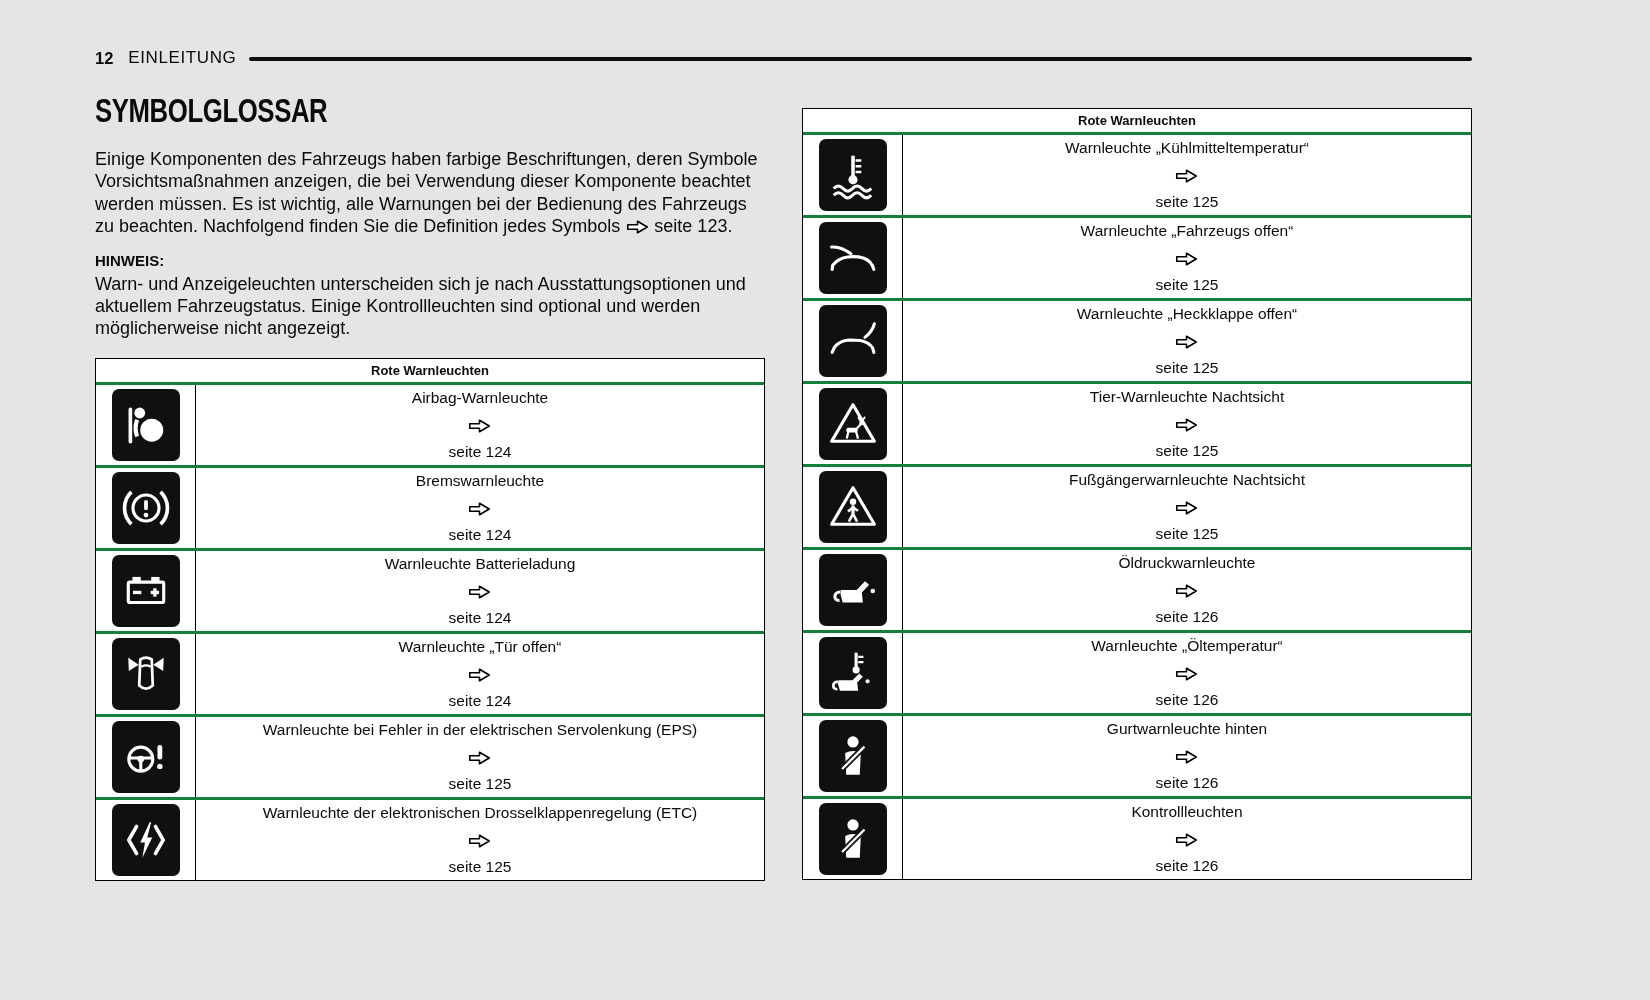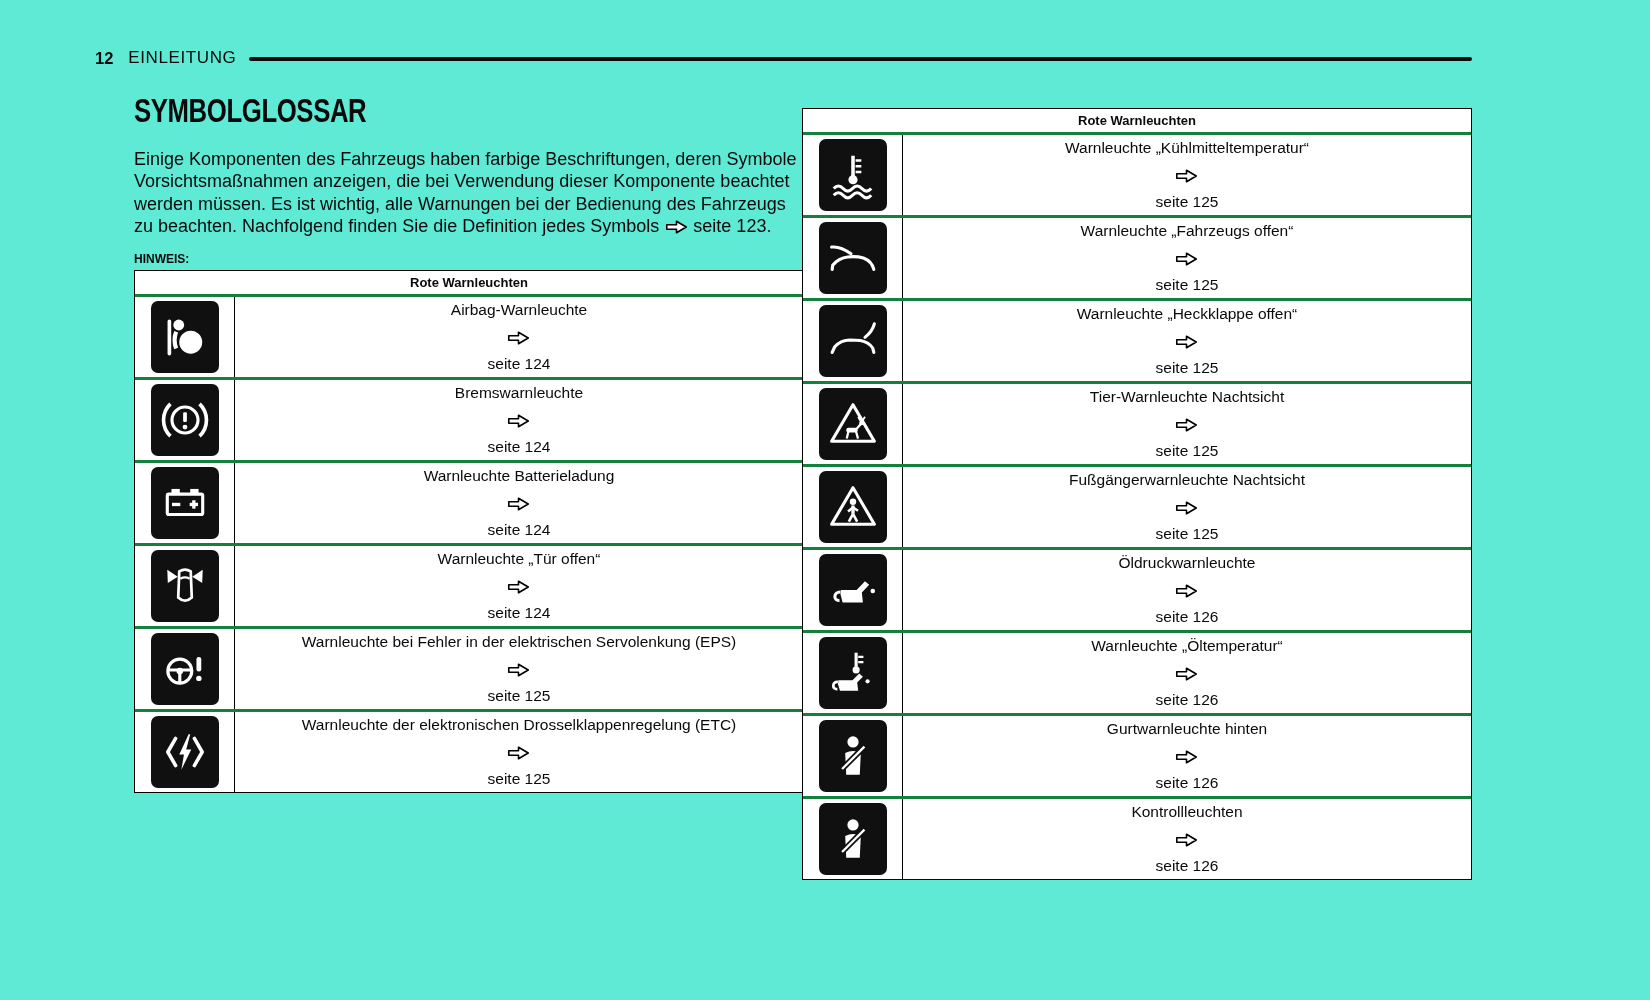--- a/index.html
+++ b/index.html
@@ -2,43 +2,43 @@
 <html><head>
 <meta charset="utf-8">
 <style>
   * { box-sizing: border-box; margin: 0; padding: 0; }
   html, body {
     width: 1650px; height: 1000px;
     background: #ffffff;
     color: #0a0a0a;
     font-family: "Liberation Sans", sans-serif;
   }
-  .page { position: relative; width: 1650px; height: 1000px; overflow: hidden; background: #5eead4; }
+  .page { position: relative; width: 1650px; height: 1000px; overflow: hidden; background: #e5e5e5; }
 
   
   .page-header {
     position: absolute; left: 95px; top: 48px; right: 178px;
     display: flex; align-items: center;
   }
   .page-num { font-weight: bold; font-size: 16.5px; }
   .section-label { font-size: 17px; letter-spacing: 0.6px; margin-left: 15px; }
   .header-rule { flex: 1; height: 4px; background: #0d0d0d; border-radius: 2px; margin-left: 13px; margin-top: 2px; }
 
   
-  .col-left  { position: absolute; left: 95px;  top: 92px;  width: 670px; margin-left: 39px; }
+  .col-left  { position: absolute; left: 95px;  top: 92px;  width: 670px; }
   .col-right { position: absolute; left: 802px; top: 108px; width: 670px; }
 
   h1.title {
     font-size: 33px; font-weight: bold; white-space: nowrap;
     transform: scaleX(0.78); transform-origin: left center;
     margin-bottom: 18px; letter-spacing: -0.5px;
   }
   .body-text { font-size: 18px; line-height: 22.4px; }
   .intro { margin-bottom: 14px; }
-  .note-label { font-weight: bold; font-size: 12px; margin-bottom: 4px; margin-top: 2px; }
+  .note-label { font-weight: bold; font-size: 15px; margin-bottom: 4px; margin-top: 2px; }
   .note-text { margin-bottom: 18px; }
 
   .inline-arrow { display: inline-block; vertical-align: -3px; margin: 0 5px 0 6px; }
   .inline-arrow svg { display: block; }
 
   
   .warn-table { border: 1.5px solid #000; background: #fff; }
   .t-head {
     height: 23px; display: flex; align-items: center; justify-content: center;
     font-weight: bold; font-size: 13px;
@@ -73,20 +73,21 @@
   </header>
 
   <div class="col-left">
     <h1 class="title">SYMBOLGLOSSAR</h1>
 
     <p class="body-text intro"><span>Einige Komponenten des Fahrzeugs haben farbige Beschriftungen, deren Symbole Vorsichtsmaßnahmen anzeigen, die bei Verwendung dieser Komponente beachtet werden müssen. Es ist wichtig, alle Warnungen bei der Bedienung des Fahrzeugs zu beachten. Nachfolgend finden Sie die Definition jedes Symbols</span><span class="inline-arrow" id="intro-arrow"><svg width="23" height="16" viewBox="0 0 26 18">
             <path d="M2 6.5 H13 V2.5 L24 9 L13 15.5 V11.5 H2 Z" fill="#fff" stroke="#000" stroke-width="1.8" stroke-linejoin="round"></path>
           </svg></span><span>seite 123.</span></p>
 
     <p class="note-label">HINWEIS:</p>
+    <p class="body-text note-text">Warn- und Anzeigeleuchten unterscheiden sich je nach Ausstattungsoptionen und aktuellem Fahrzeugstatus. Einige Kontrollleuchten sind optional und werden möglicherweise nicht angezeigt.</p>
 
     <div class="warn-table">
         <div class="t-head">Rote Warnleuchten</div>
         <div class="t-row">
           <div class="icon-cell">
             <span class="tile">
               <svg width="50" height="50" viewBox="0 0 48 48">
                 <path d="M9 9 V40" stroke="#fff" stroke-width="3.5" stroke-linecap="round" fill="none"></path>
                 <circle cx="18" cy="12.5" r="5.2" fill="#fff"></circle>
                 <path d="M15.5 19 Q12.5 27 15.5 35" stroke="#fff" stroke-width="4" fill="none"></path>

